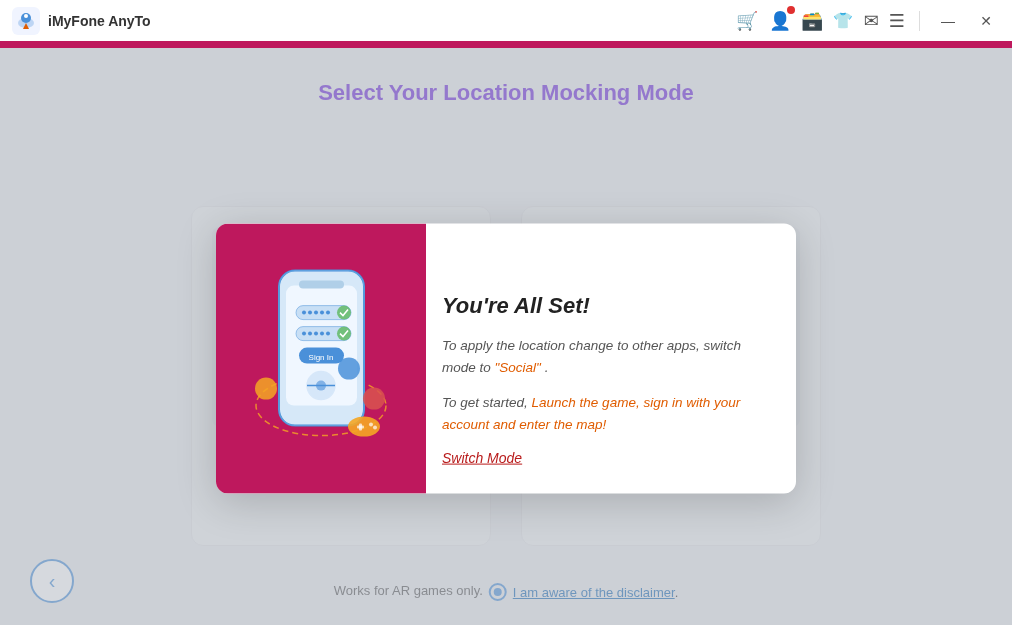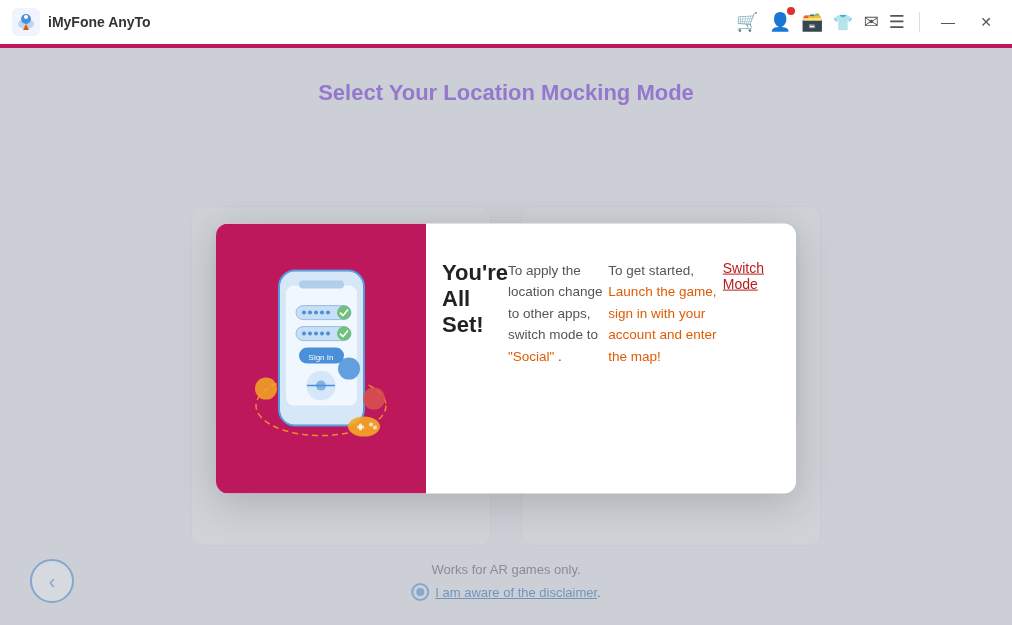--- a/index.html
+++ b/index.html
@@ -12,21 +12,21 @@
       position: relative;
     }
 
     
     .title-bar {
       display: flex;
       align-items: center;
       background: #ffffff;
       height: 48px;
       padding: 0 12px;
-      border-bottom: 4px solid #be185d;
+      border-bottom: 7px solid #be185d;
       position: relative;
       z-index: 10;
     }
     .title-bar-logo {
       width: 28px;
       height: 28px;
       margin-right: 8px;
     }
     .title-bar-title {
       font-size: 14px;
@@ -148,22 +148,23 @@
       display: flex;
       align-items: center;
       justify-content: center;
       padding: 24px 16px;
       background: #be185d;
     }
     .modal-content {
       flex: 1;
       padding: 36px 32px 28px 16px;
       display: flex;
-      flex-direction: row;
+      flex-direction: column;
       justify-content: flex-end;
+      font-style: italic;
     }
     .modal-title {
       font-size: 22px;
       font-weight: 700;
       color: #222;
       margin-bottom: 16px;
     }
     .modal-text {
       font-size: 13.5px;
       color: #555;
@@ -289,21 +290,21 @@
 
   <div class="bg-cards">
     <div class="bg-card">
       <div class="bg-card-icon-area"></div>
     </div>
     <div class="bg-card">
       <div class="bg-card-icon-area"></div>
     </div>
   </div>
 
-  <div style="position:absolute; bottom:24px; left:50%; transform:translateX(-50%); display:flex; flex-direction:column; align-items:center; gap:6px; z-index:5;">
+  <div style="position:absolute; bottom:24px; left:50%; transform:translateX(-50%); display:flex; flex-direction:row; align-items:flex-start; gap:6px; z-index:5;">
     <span class="works-text">Works for AR games only.</span>
     <div style="display:flex; align-items:center; gap:6px;">
       <div class="disclaimer-radio">
         <div class="disclaimer-radio-inner"></div>
       </div>
       <span class="disclaimer-text">
         <a class="disclaimer-link">I am aware of the disclaimer</a><span>.</span>
       </span>
     </div>
   </div>

